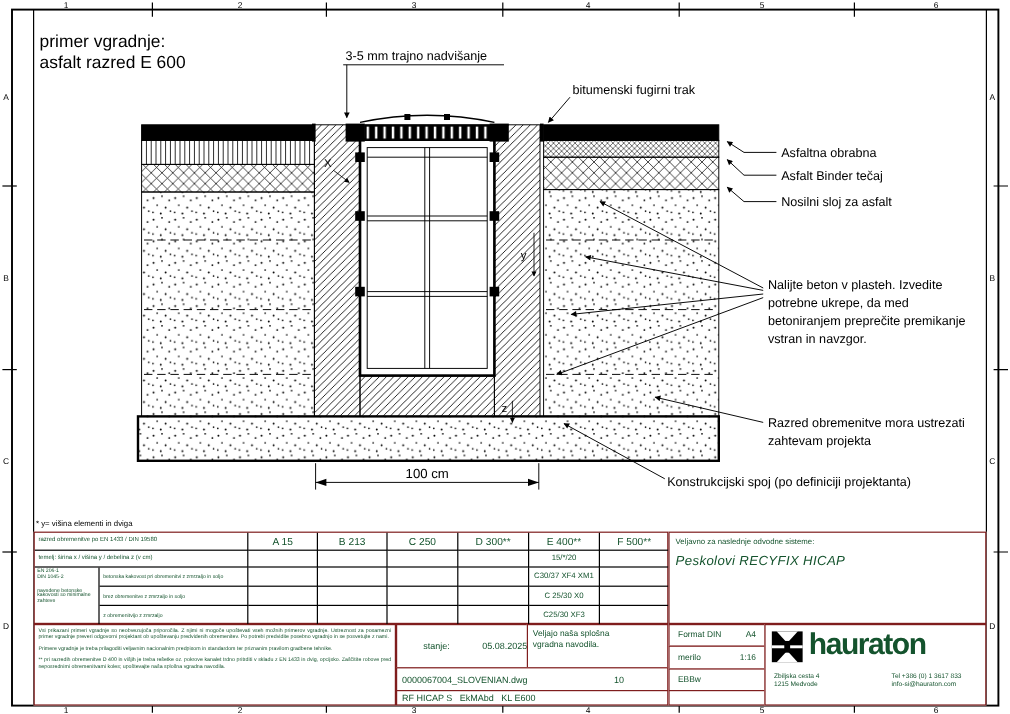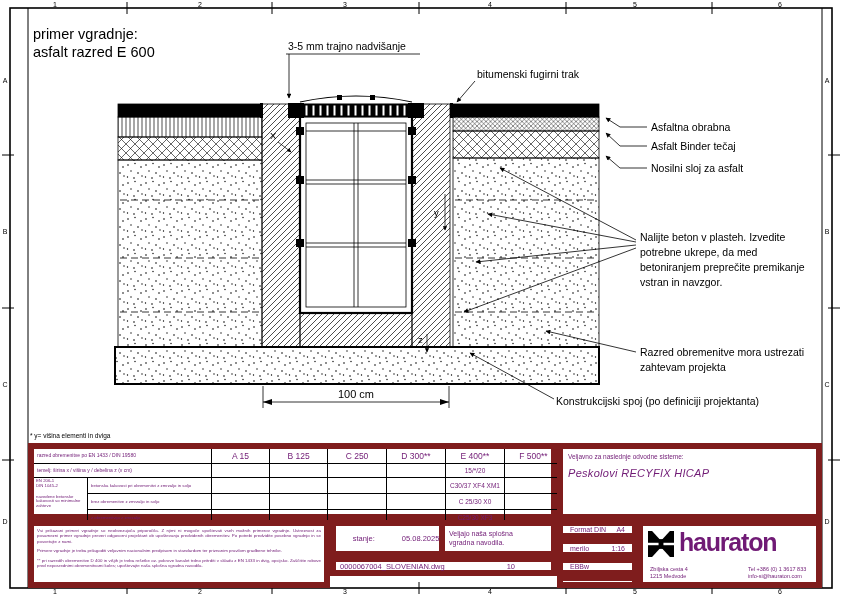--- a/index.html
+++ b/index.html
@@ -1,19 +1,19 @@
 <!DOCTYPE html>
 <html><head>
 <meta charset="utf-8">
 <style>
   html,body{margin:0;padding:0;background:#e8e8e8;}
-  #page{position:relative;width:842px;height:595px;background:#fff;font-family:"Liberation Sans",sans-serif;color:#701a75;overflow:hidden;}
+  #page{position:relative;width:842px;height:595px;background:#fff;font-family:"Liberation Sans",sans-serif;color:#14532d;overflow:hidden;}
   #page svg text{font-family:"Liberation Sans",sans-serif;fill:#000;}
   .abs{position:absolute;box-sizing:border-box;background:#fff;}
-  .bordered{border:6px solid #7f1d1d;}
+  .bordered{border:1px solid #7f1d1d;}
   
   #classtable{display:grid;grid-template-columns:54px 124px 58px 58px 59px 59px 59px 58px;grid-template-rows:15px 14px 16px 16px 16px;}
   #classtable>div{border-right:1px solid #000;border-bottom:1px solid #000;display:flex;align-items:center;justify-content:center;overflow:hidden;}
   .lbl{justify-content:flex-start !important;padding-left:3px;font-size:5px;line-height:5.5px;}
   .classhead{font-size:8.5px;}
   .val{font-size:6.5px;}
   .norm{flex-direction:column;align-items:flex-start !important;justify-content:flex-start !important;padding:1px 1px 0 2px;font-size:4.3px;line-height:4.8px;}
   .tiny{font-size:4.3px;line-height:5px;}
   .sys-head{font-size:6.5px;margin:4px 0 0 5px;}
   .sys-val{font-size:11px;margin:7px 0 0 5px;letter-spacing:.3px;font-style:italic;}
@@ -229,21 +229,21 @@
     <line x1="427" y1="334" x2="427" y2="352" stroke="#000" stroke-width=".7" marker-end="url(#arr)"></line>
   </g>
 
   <text x="30" y="438" font-size="6.5">* y= višina elementi in dviga</text>
 </svg>
 
 
 <div id="classtable" class="abs bordered" style="left:28px;top:443px;width:529px;height:77px;">
   <div class="lbl" style="grid-column:1/3;">razred obremenitve po EN 1433 / DIN 19580</div>
   <div class="classhead">A 15</div>
-  <div class="classhead">B 125</div>
+  <div class="classhead">B 213</div>
   <div class="classhead">C 250</div>
   <div class="classhead">D 300**</div>
   <div class="classhead">E 400**</div>
   <div class="classhead">F 500**</div>
 
   <div class="lbl" style="grid-column:1/3;">temelj: širina x / višina y / debelina z (v cm)</div>
   <div></div>
   <div></div>
   <div></div>
   <div></div>
@@ -298,20 +298,23 @@
   <span>stanje:</span>
   <span>05.08.2025</span>
 </div>
 <div class="abs bordered" style="left:439px;top:520px;width:118px;height:37px;padding:3px 4px;font-size:7px;line-height:9px;">
   <div>Veljajo naša splošna</div>
   <div>vgradna navodila.</div>
 </div>
 <div class="abs bordered" style="left:330px;top:556px;width:227px;height:20px;display:flex;align-items:center;justify-content:space-between;padding:0 36px 0 4px;font-size:7.5px;">
   <span>0000067004_SLOVENIAN.dwg</span>
   <span>10</span>
+</div>
+<div class="abs bordered" style="left:330px;top:575px;width:227px;height:13px;display:flex;align-items:center;padding:0 4px;font-size:7.5px;white-space:pre;">
+  <span>RF HICAP S   EkMAbd   KL E600</span>
 </div>
 
 
 <div class="abs bordered fmtrow" style="left:557px;top:520px;width:81px;height:19px;">
   <span>Format DIN</span>
   <span>A4</span>
 </div>
 <div class="abs bordered fmtrow" style="left:557px;top:538px;width:81px;height:20px;">
   <span>merilo</span>
   <span>1:16</span>

